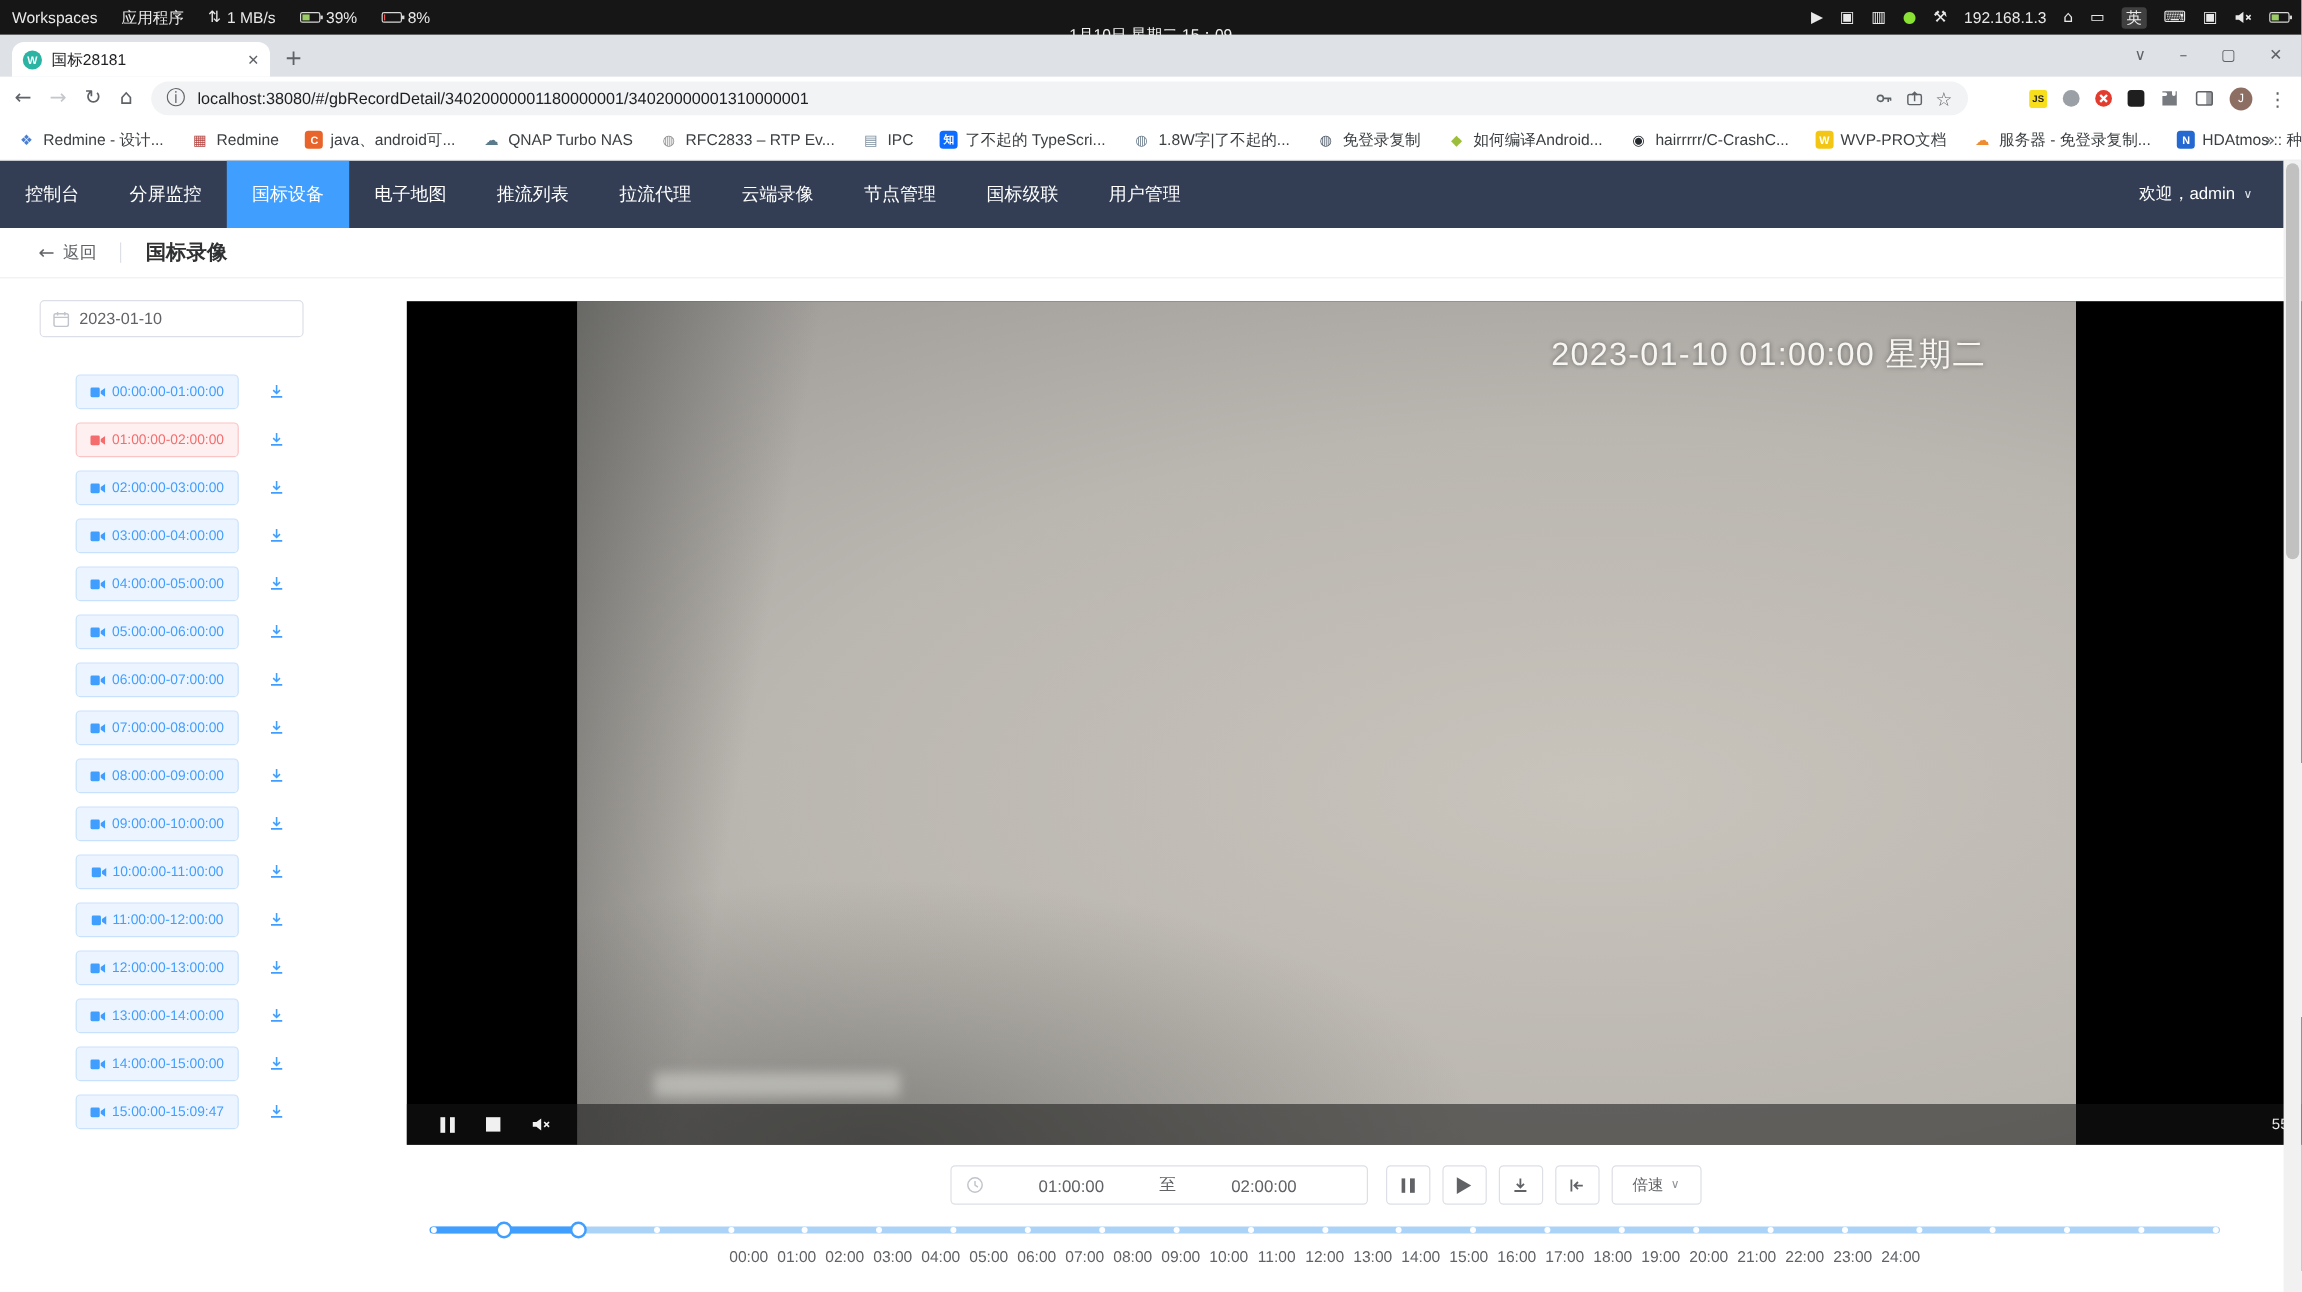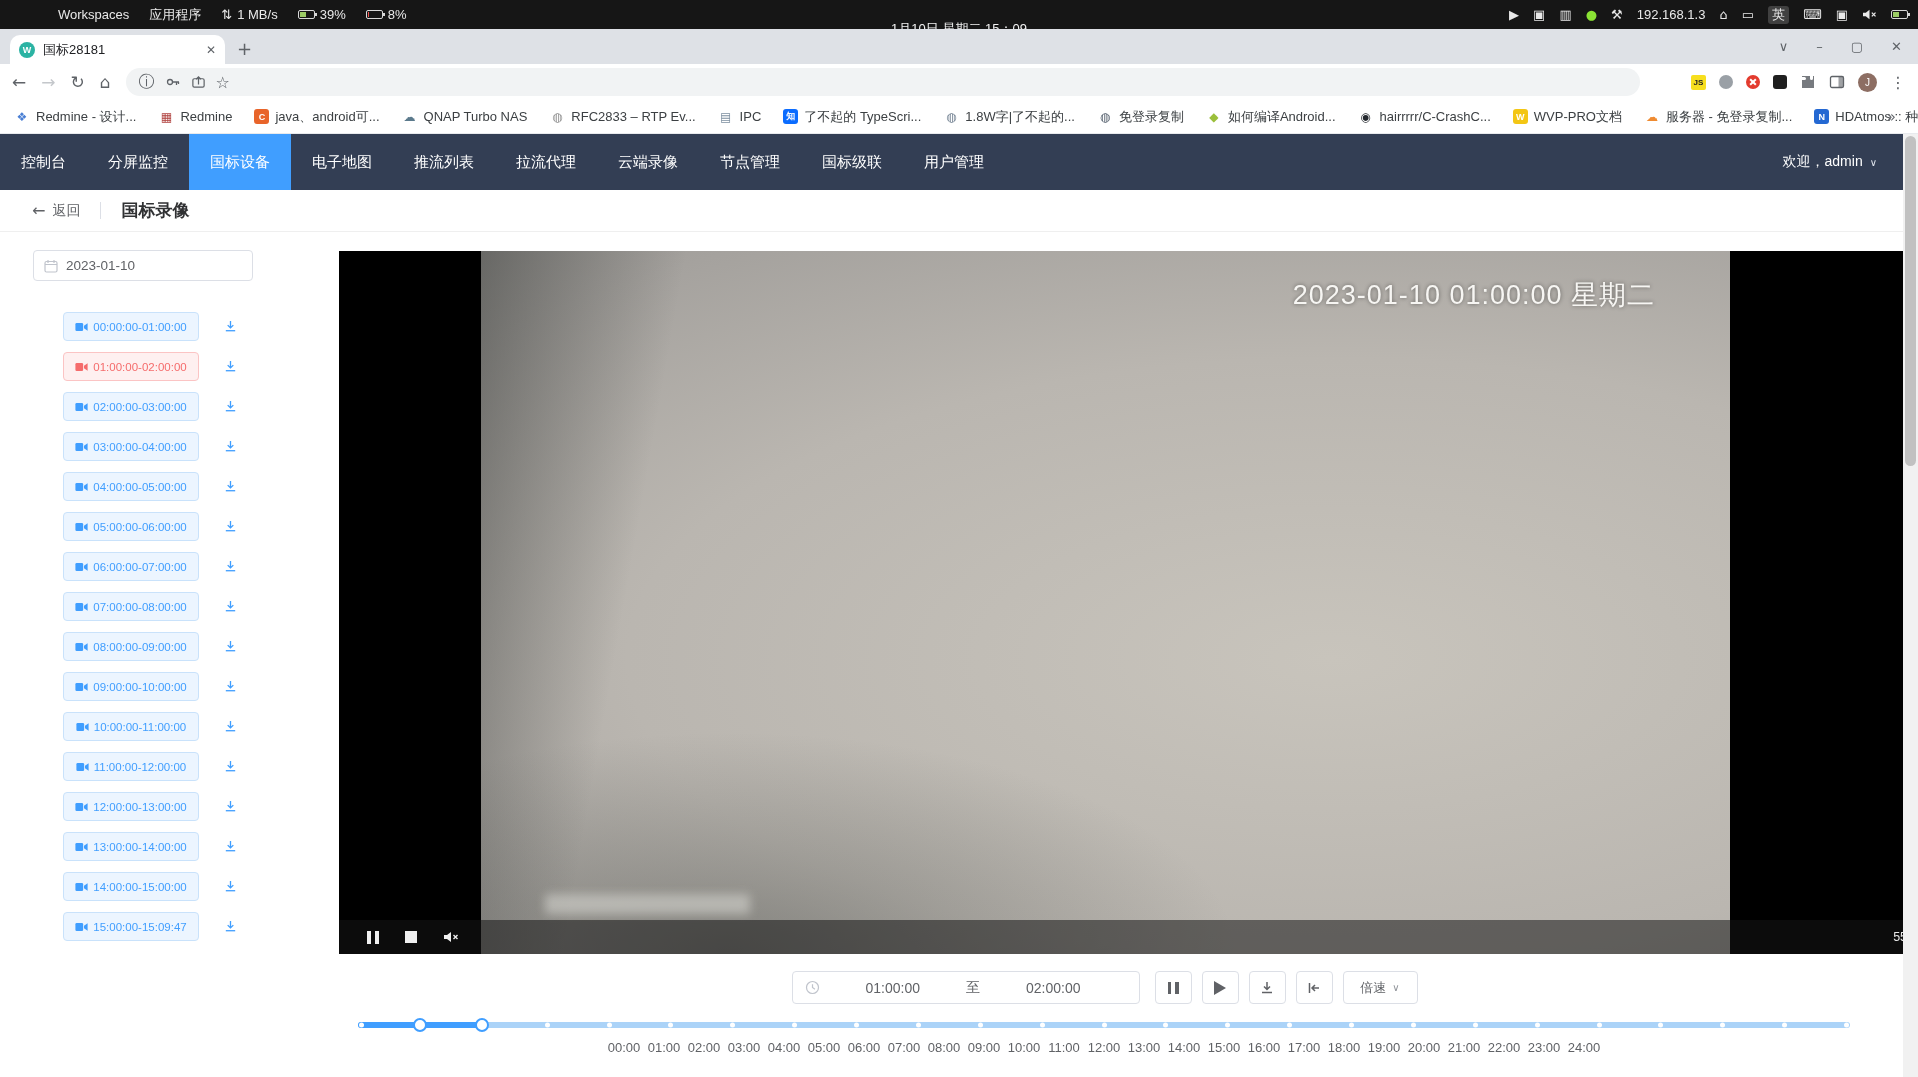--- a/index.html
+++ b/index.html
@@ -3,21 +3,21 @@
 <meta charset="utf-8">
 <style>
   * { box-sizing:border-box; margin:0; padding:0; }
   html,body { width:1918px; height:1077px; }
   body { font-family:"Liberation Sans","DejaVu Sans",sans-serif; background:#fff; overflow:hidden; }
   .screen { position:relative; width:1918px; height:1077px; background:#fff; overflow:hidden; }
   .g { font-family:"DejaVu Sans",sans-serif; }
 
   
   .sysbar { position:absolute; top:0; left:0; right:0; height:29px; background:#161616; color:#e9e9e9; display:flex; align-items:center; font-size:13px; }
-  .sys-left { display:flex; align-items:center; gap:20px; padding-left:22px;margin-left:36px; }
+  .sys-left { display:flex; align-items:center; gap:20px; padding-left:10px; }
   .sys-item { display:flex; align-items:center; gap:5px; }
   .sys-clock { position:absolute; left:50%; transform:translateX(-50%); font-size:13px; color:#f2f2f2;margin-top:28px; }
   .sys-right { margin-left:auto; display:flex; align-items:center; gap:14px; padding-right:10px; }
   .batt { width:17px; height:9px; border:1px solid #d8d8d8; border-radius:2px; position:relative; display:inline-block; }
   .batt::after { content:""; position:absolute; right:-3px; top:2px; width:2px; height:3px; background:#d8d8d8; }
   .batt .fill { position:absolute; left:1px; top:1px; bottom:1px; background:#9ccc65; }
   .batt .fill.red { background:#ef5350; }
   .lang-badge { background:rgba(255,255,255,.18); padding:0 4px; border-radius:3px; }
   .rec-dot { color:#8ae234; }
 
@@ -188,20 +188,21 @@
     </div>
   </div>
 
   <div class="addressbar">
     <span class="nav-ic g">←</span>
     <span class="nav-ic g disabled">→</span>
     <span class="nav-ic g">↻</span>
     <span class="nav-ic g">⌂</span>
     <div class="omnibox">
       <span class="g">ⓘ</span>
+      <span class="url">localhost:38080/#/gbRecordDetail/34020000001180000001/34020000001310000001</span>
       <span class="omni-ic">
         <svg width="16" height="16" viewBox="0 0 16 16">
             <circle cx="5" cy="8" r="2.5" fill="none" stroke="#5f6368" stroke-width="1.3"></circle>
             <path d="M7.5 8 H14 M11.5 8 v3 M13.5 8 v2" stroke="#5f6368" stroke-width="1.3" fill="none"></path>
           </svg>
       </span>
       <span class="omni-ic">
         <svg width="15" height="15" viewBox="0 0 16 16">
             <rect x="2" y="4" width="12" height="9" rx="1.5" fill="none" stroke="#5f6368" stroke-width="1.3"></rect>
             <path d="M8 10 V2 M5.5 4.5 L8 2 l2.5 2.5" stroke="#5f6368" stroke-width="1.3" fill="none"></path>

